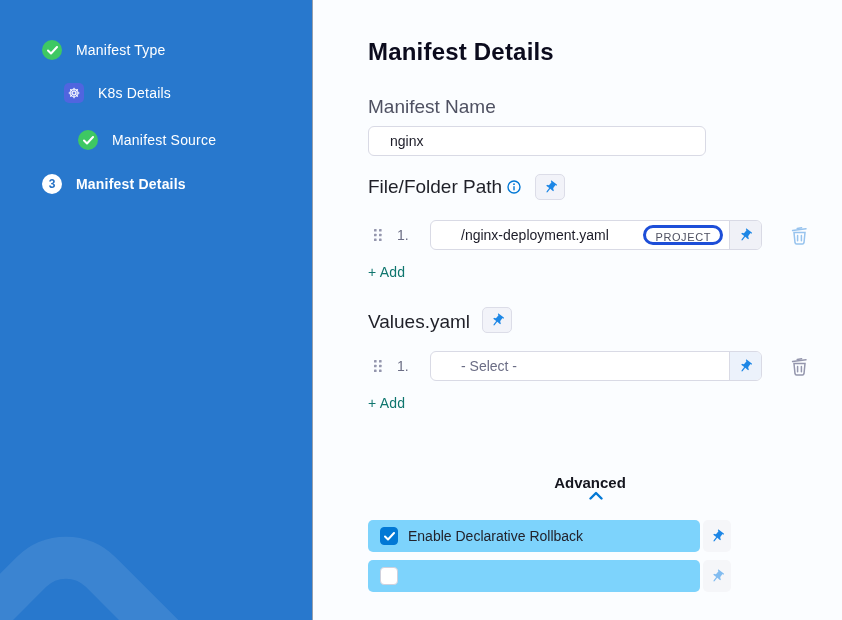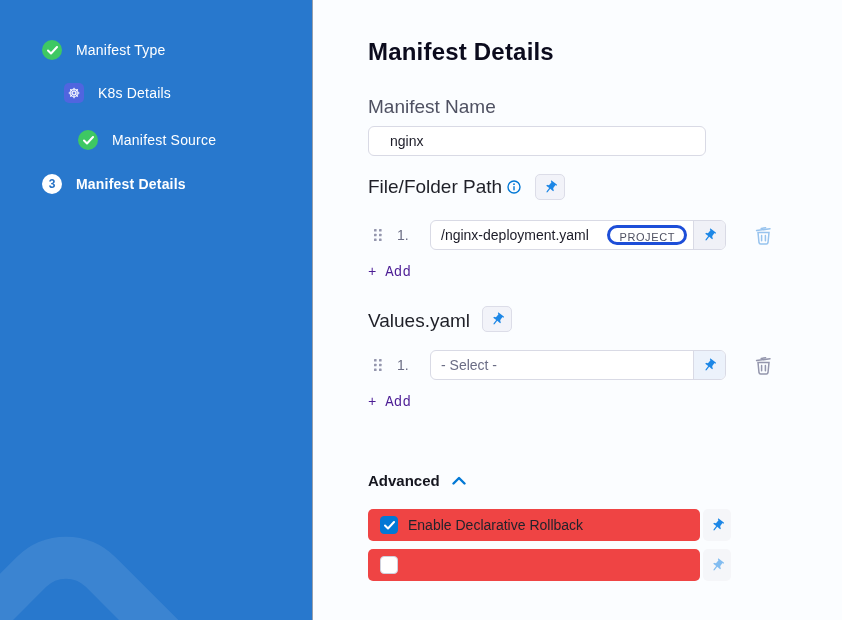--- a/index.html
+++ b/index.html
@@ -61,22 +61,22 @@
   .info-icon { margin-left:5px; display:inline-flex; }
   .pin-btn {
     margin-left:14px; width:30px; height:26px; border:1px solid #dcdde8; border-radius:5px;
     background:#f2f3f9; display:flex; align-items:center; justify-content:center; cursor:pointer;
   }
 
   .path-row { display:flex; align-items:center; margin-top:20px; height:30px; }
   .drag-handle { margin-left:5px; width:10px; display:flex; cursor:grab; }
   .row-index { width:22px; margin-left:14px; font-size:14px; color:#6b6d85; text-align:left; }
   .input-group {
-    display:flex; align-items:stretch; height:30px; width:296px; margin-left:11px;
-    border:1px solid #d9dae5; border-radius:6px; background:#fff; overflow:hidden;
+    display:flex; align-items:stretch; height:30px; width:332px; margin-left:11px;
+    border:1px solid #d9dae5; border-radius:6px; background:#fff; overflow:hidden;padding-left:20px;
   }
   .input-wrap { position:relative; flex:1; display:flex; align-items:center; }
   .path-input {
     width:100%; height:100%; border:none; outline:none; font-size:14px; color:#1c1c28;
     padding:0 84px 0 10px; font-family:"Liberation Sans", sans-serif; background:transparent;
   }
   .scope-badge {
     position:absolute; right:6px; top:4px; height:20px; line-height:18px;
     border:3px solid #1d4ed8; border-radius:10px; padding:0 9px;
     font-size:11px; color:#4f5162; letter-spacing:.6px; background:#fff;
@@ -87,35 +87,35 @@
   }
   .pin-seg.bluish { background:#ecf2fb; }
   .trash-btn { margin-left:29px; display:flex; align-items:center; cursor:pointer; background:none; border:none; padding:0; }
 
   .select-box {
     flex:1; display:flex; align-items:center; padding:0 10px;
     font-size:14px; color:#6b6d85; cursor:pointer;
   }
 
   .add-link {
-    display:inline-block; margin-top:14px; font-size:14px; color:#4c1d95;
-    text-decoration:none; cursor:pointer; font-weight:500; letter-spacing:.2px;font-family:Liberation Mono, monospace;
+    display:inline-block; margin-top:14px; font-size:14px; color:#0f766e;
+    text-decoration:none; cursor:pointer; font-weight:500; letter-spacing:.2px;
   }
 
   .values-label-row { display:flex; align-items:flex-end; margin-top:26px; height:26px; }
   .values-label-row .pin-btn { margin-left:12px; }
 
-  .advanced-head { display:flex; align-items:center; margin-top:62px; cursor:pointer; }
+  .advanced-head { display:flex; align-items:center; margin-top:62px; cursor:pointer;flex-direction:column; }
   .advanced-title { font-size:15px; font-weight:bold; color:#15161f; }
   .chev { margin-left:12px; display:inline-flex; }
 
   .opt-row { display:flex; align-items:stretch; margin-top:20px; height:32px; width:363px; }
   .opt-row + .opt-row { margin-top:8px; }
   .opt-main {
-    flex:1; background:#ef4444; border-radius:5px; display:flex; align-items:center;
+    flex:1; background:#7dd3fc; border-radius:5px; display:flex; align-items:center;
     padding:0 10px 0 12px; cursor:pointer;
   }
   .opt-label { font-size:14px; color:#22232c; margin-left:10px; }
   .opt-pin {
     width:28px; margin-left:3px; background:#f5f6f9; border-radius:5px;
     display:flex; align-items:center; justify-content:center; cursor:pointer;
   }
   .checkbox {
     width:18px; height:18px; border-radius:4px; border:1px solid #cfd1dd; background:#fff;
     display:flex; align-items:center; justify-content:center; flex:0 0 18px;

